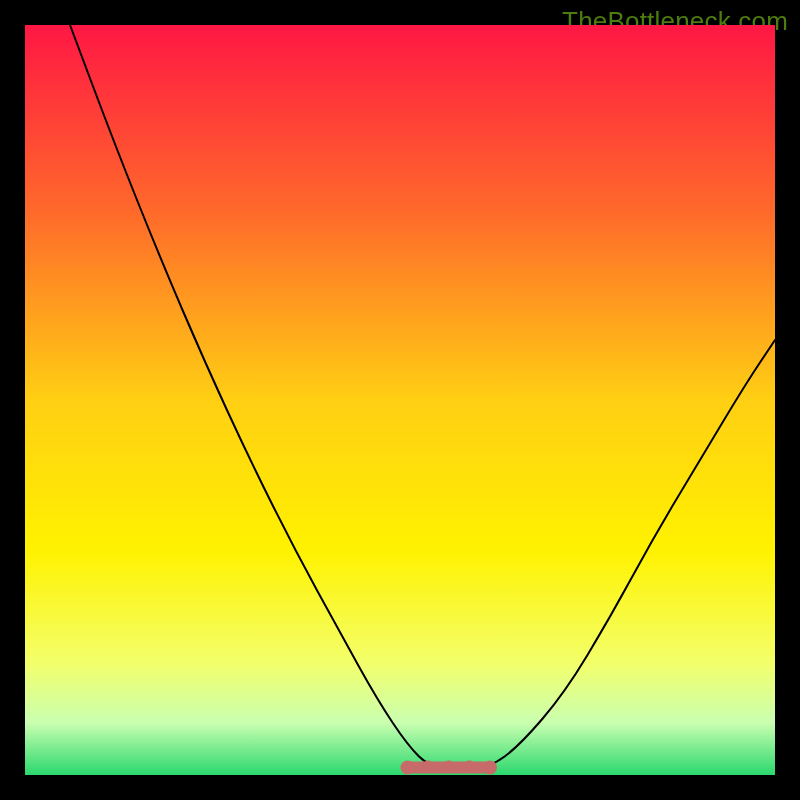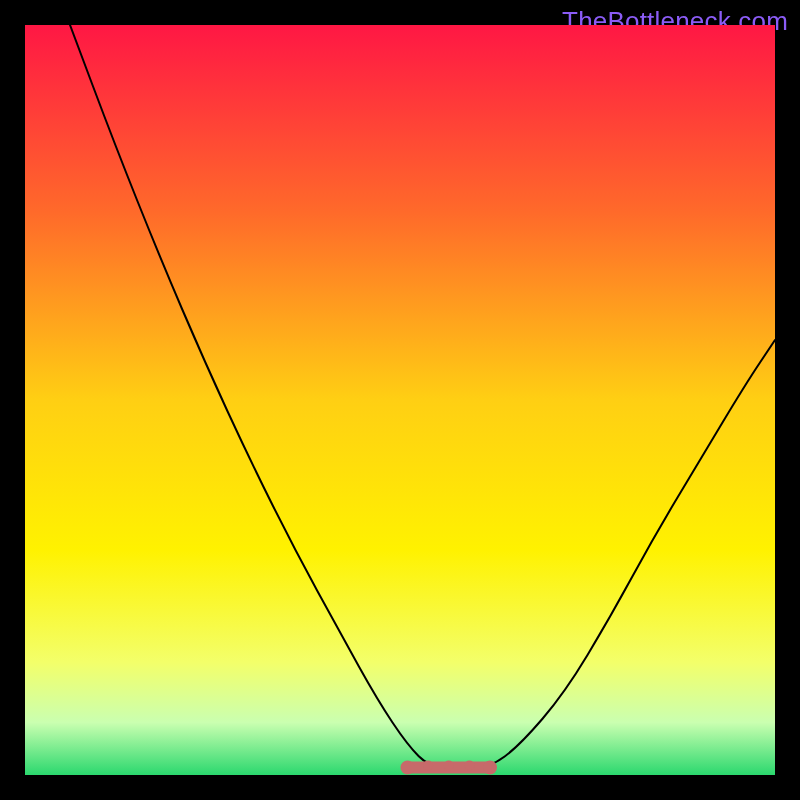--- a/index.html
+++ b/index.html
@@ -15,21 +15,21 @@
     width: 800px;
     height: 800px;
     background: #000;
   }
   .watermark {
     position: absolute;
     top: 6px;
     right: 12px;
     font-family: Arial, Helvetica, sans-serif;
     font-size: 26px;
-    color: #8b5cf6;
+    color: #4d7c0f;
     font-weight: 500;
     letter-spacing: 0.2px;
   }
   .plot {
     position: absolute;
     left: 25px;
     top: 25px;
     width: 750px;
     height: 750px;
   }

